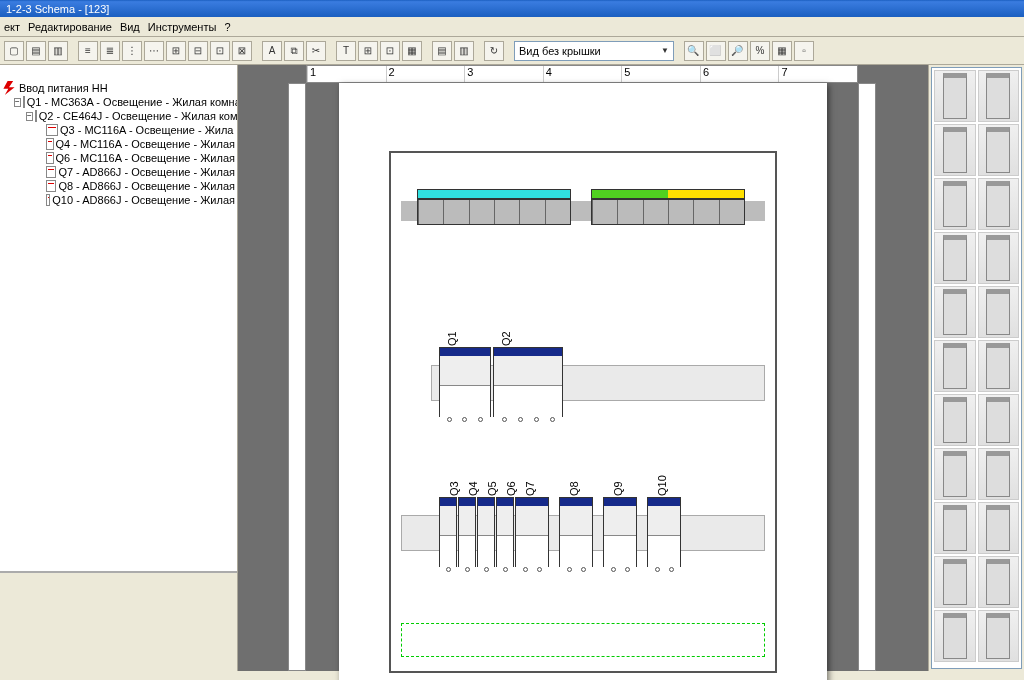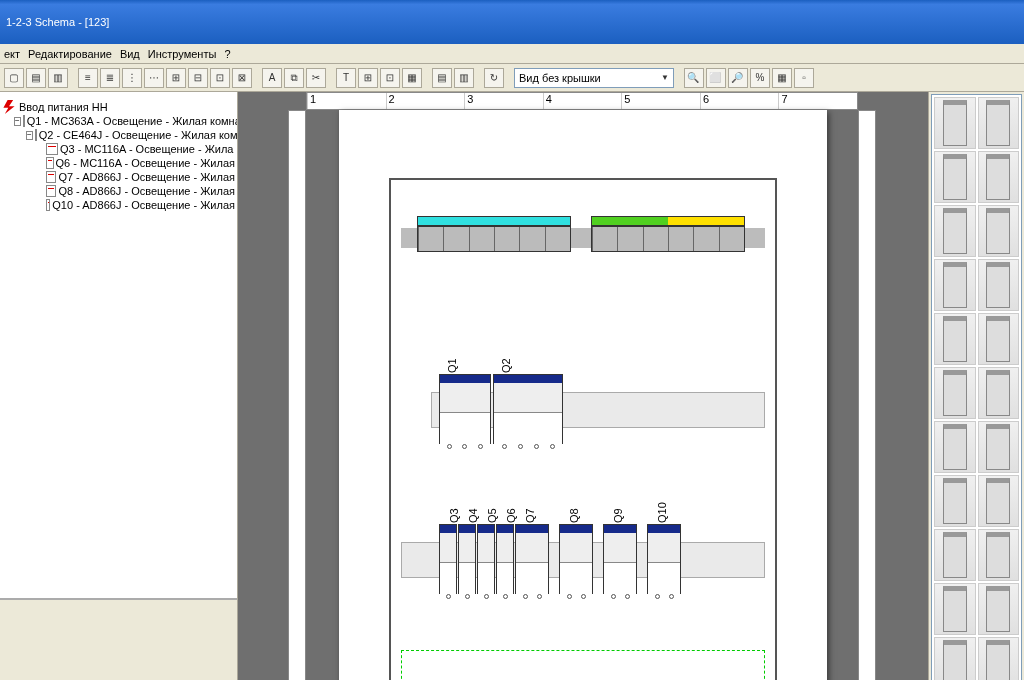--- a/index.html
+++ b/index.html
@@ -1,30 +1,30 @@
 <!DOCTYPE html>
 <html><head>
 <meta charset="utf-8">
 <style>
 * { box-sizing: border-box; margin: 0; padding: 0; font-family: Tahoma, sans-serif; font-size: 11px; }
 body { background: #ece9d8; overflow: hidden; width: 1024px; height: 680px; }
 
-.titlebar { height: 44px; background: linear-gradient(#1b5fc0,#3a7ce0 10%,#1b5fc0); color: #fff; display: flex; align-items: center; padding: 0 6px; font-size: 12px; }
+.titlebar { height: 17px; background: linear-gradient(#1b5fc0,#3a7ce0 10%,#1b5fc0); color: #fff; display: flex; align-items: center; padding: 0 6px; font-size: 12px; }
 .menubar { height: 20px; background: #ece9d8; display: flex; align-items: center; padding: 0 4px; gap: 8px; border-bottom: 1px solid #aca899; }
 .menubar span { cursor: default; }
 
 .toolbar { height: 28px; background: #ece9d8; display: flex; align-items: center; padding: 2px 4px; gap: 2px; border-bottom: 1px solid #aca899; }
 .tb-btn { width: 20px; height: 20px; border: 1px solid #aca899; background: #f5f4ee; display: flex; align-items: center; justify-content: center; font-size: 10px; color: #333; }
 .tb-sep { width: 6px; }
 .tb-select { height: 20px; border: 1px solid #7f9db9; background: #fff; padding: 0 4px; width: 160px; display: flex; align-items: center; justify-content: space-between; }
 .tb-select::after { content: "▼"; font-size: 8px; color: #333; }
 
 .main { display: flex; height: 606px; }
 .sidebar { width: 238px; background: #fff; border-right: 1px solid #aca899; display: flex; flex-direction: column; }
-.tree { flex: 1; padding: 8px 2px; overflow: hidden; white-space: nowrap; }
+.tree { flex: 1; padding: 16px 2px; overflow: hidden; white-space: nowrap; }
 .tree-root { display: flex; align-items: center; gap: 3px; }
 .tree-icon-bolt { width: 14px; height: 14px; background: #d00; clip-path: polygon(40% 0,80% 0,50% 45%,90% 45%,20% 100%,45% 55%,10% 55%); }
 .tree-item { display: flex; align-items: center; gap: 2px; padding: 1px 0; }
 .tree-box { width: 9px; height: 9px; border: 1px solid #888; display: flex; align-items: center; justify-content: center; font-size: 8px; line-height: 1; }
 .tree-doc { width: 12px; height: 12px; border: 1px solid #888; background: #fff; position: relative; }
 .tree-doc::before { content: ""; position: absolute; top: 2px; left: 1px; right: 1px; border-top: 1px solid #d00; }
 .indent-1 { padding-left: 12px; }
 .indent-2 { padding-left: 24px; }
 .indent-3 { padding-left: 44px; }
 .sidebar-bottom { height: 100px; background: #ece9d8; border-top: 2px inset #fff; }
@@ -136,20 +136,24 @@
         <div class="tree-box">−</div>
         <div class="tree-doc"></div>
         <span>Q2 - CE464J - Освещение - Жилая ком</span>
       </div>
       <div class="indent-3 tree-item">
           <div class="tree-doc"></div>
           <span>Q3 - MC116A - Освещение - Жила</span>
         </div>
       <div class="indent-3 tree-item">
           <div class="tree-doc"></div>
+          <span>Q4 - MC116A - Освещение - Жилая</span>
+        </div>
+      <div class="indent-3 tree-item">
+          <div class="tree-doc"></div>
           <span>Q6 - MC116A - Освещение - Жилая</span>
         </div>
       <div class="indent-3 tree-item">
           <div class="tree-doc"></div>
           <span>Q7 - AD866J - Освещение - Жилая</span>
         </div>
       <div class="indent-3 tree-item">
           <div class="tree-doc"></div>
           <span>Q8 - AD866J - Освещение - Жилая</span>
         </div>

